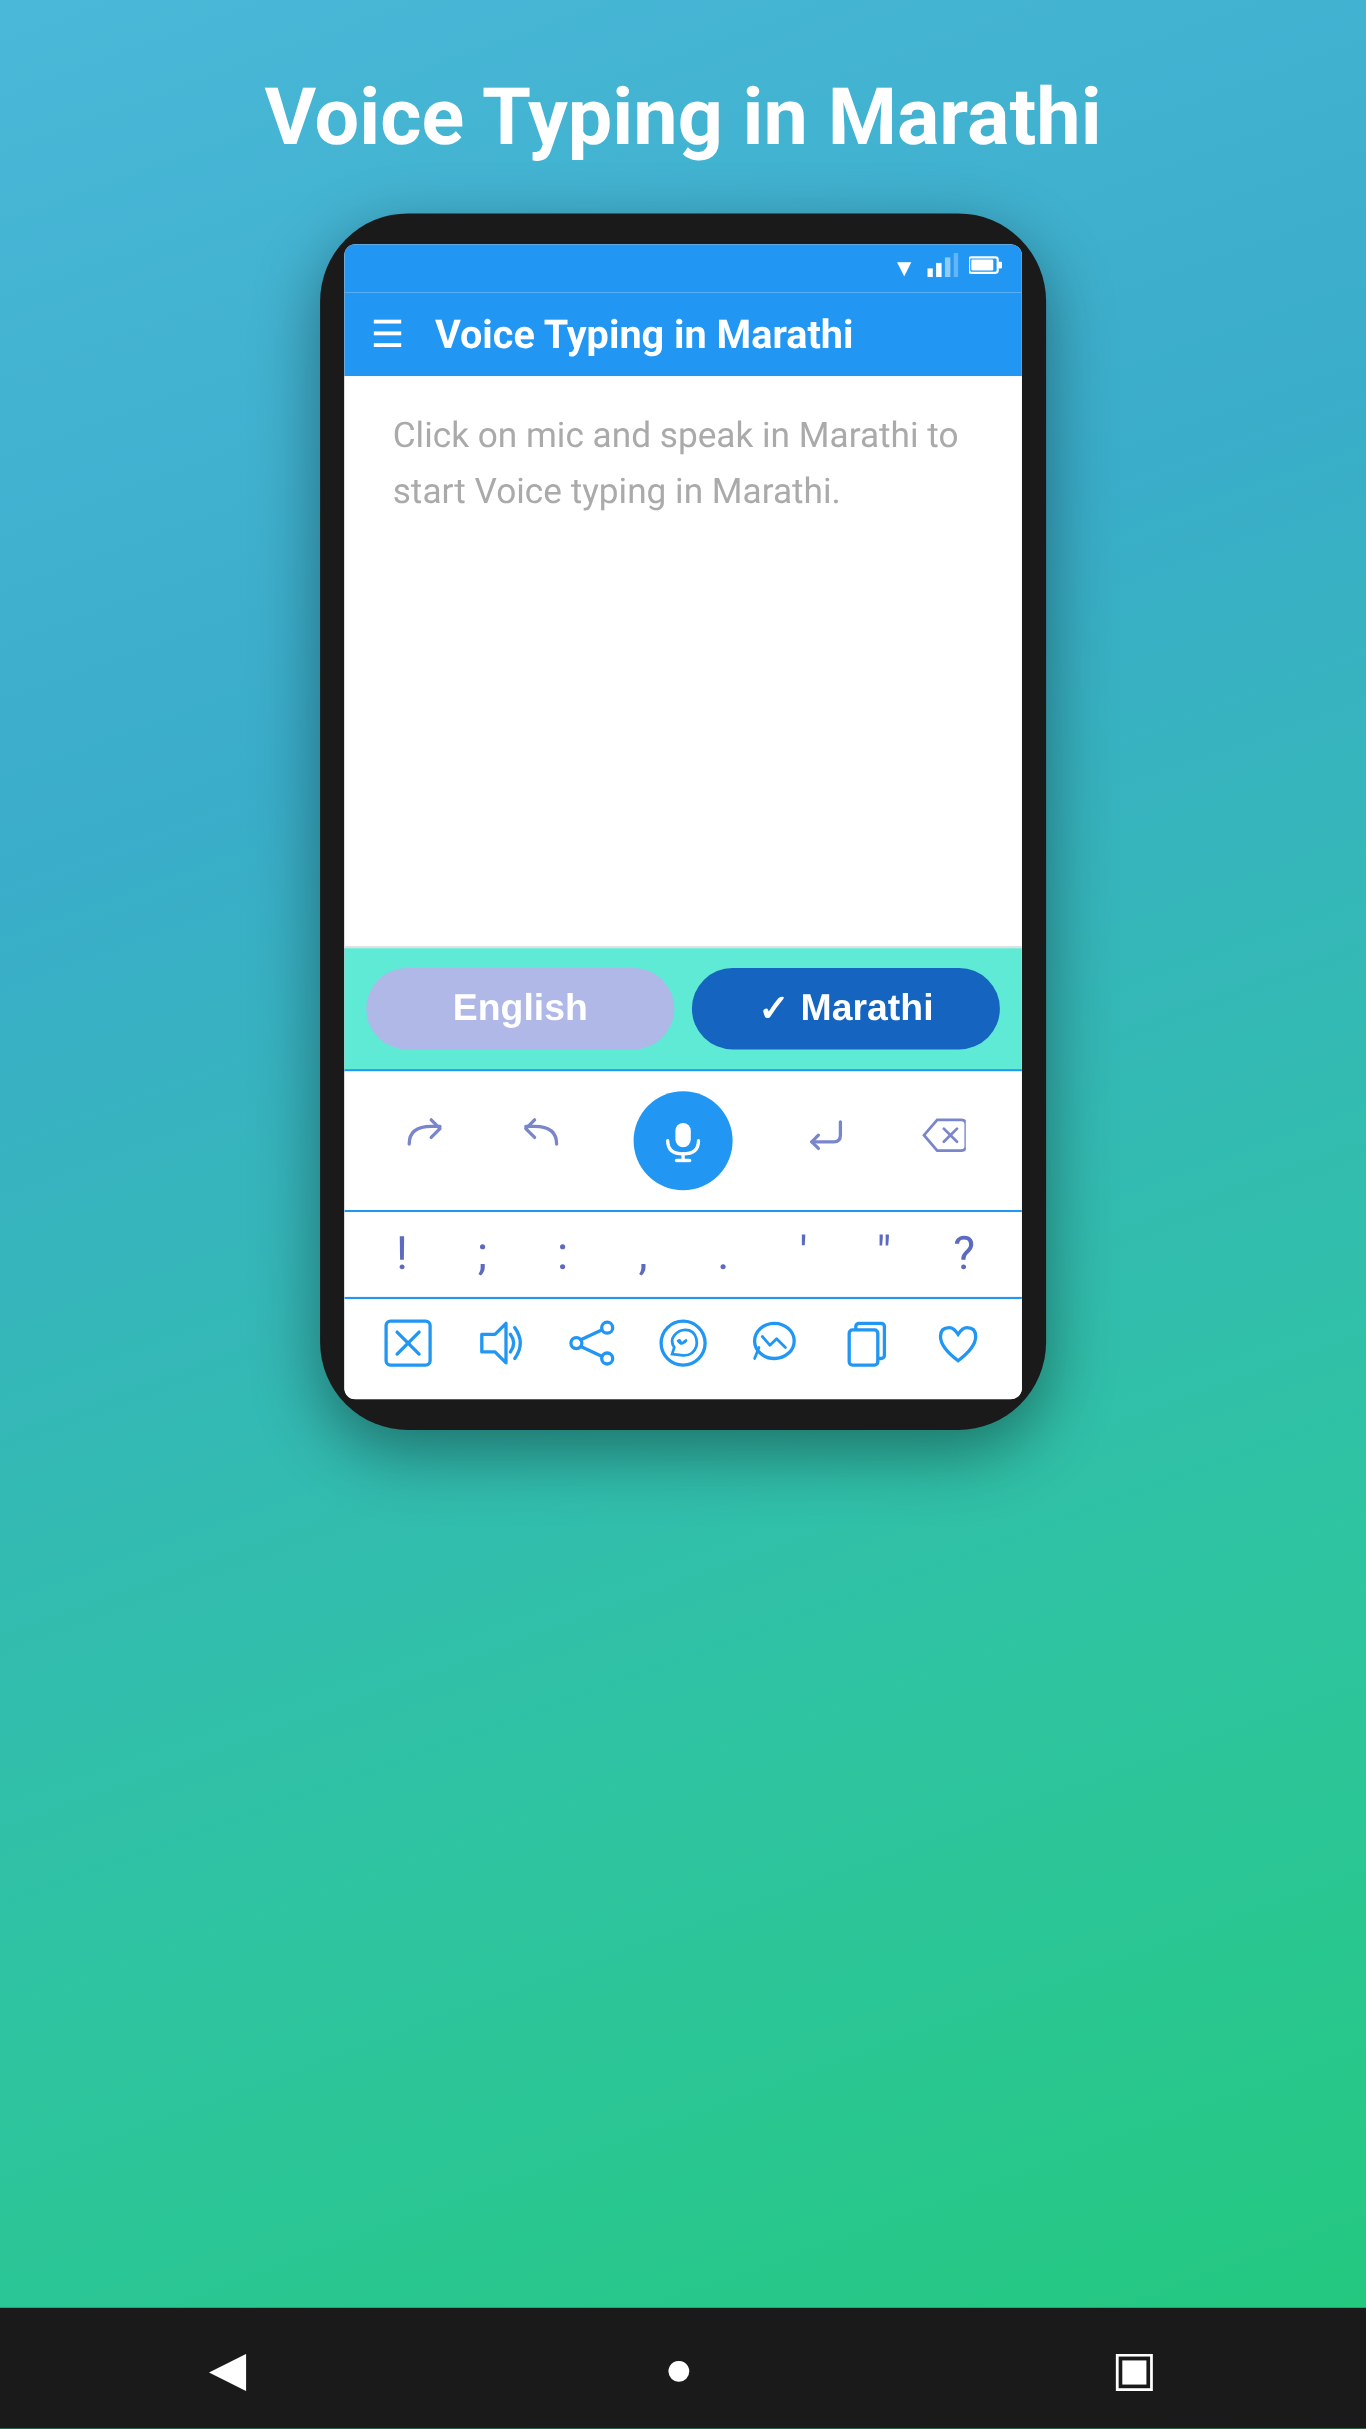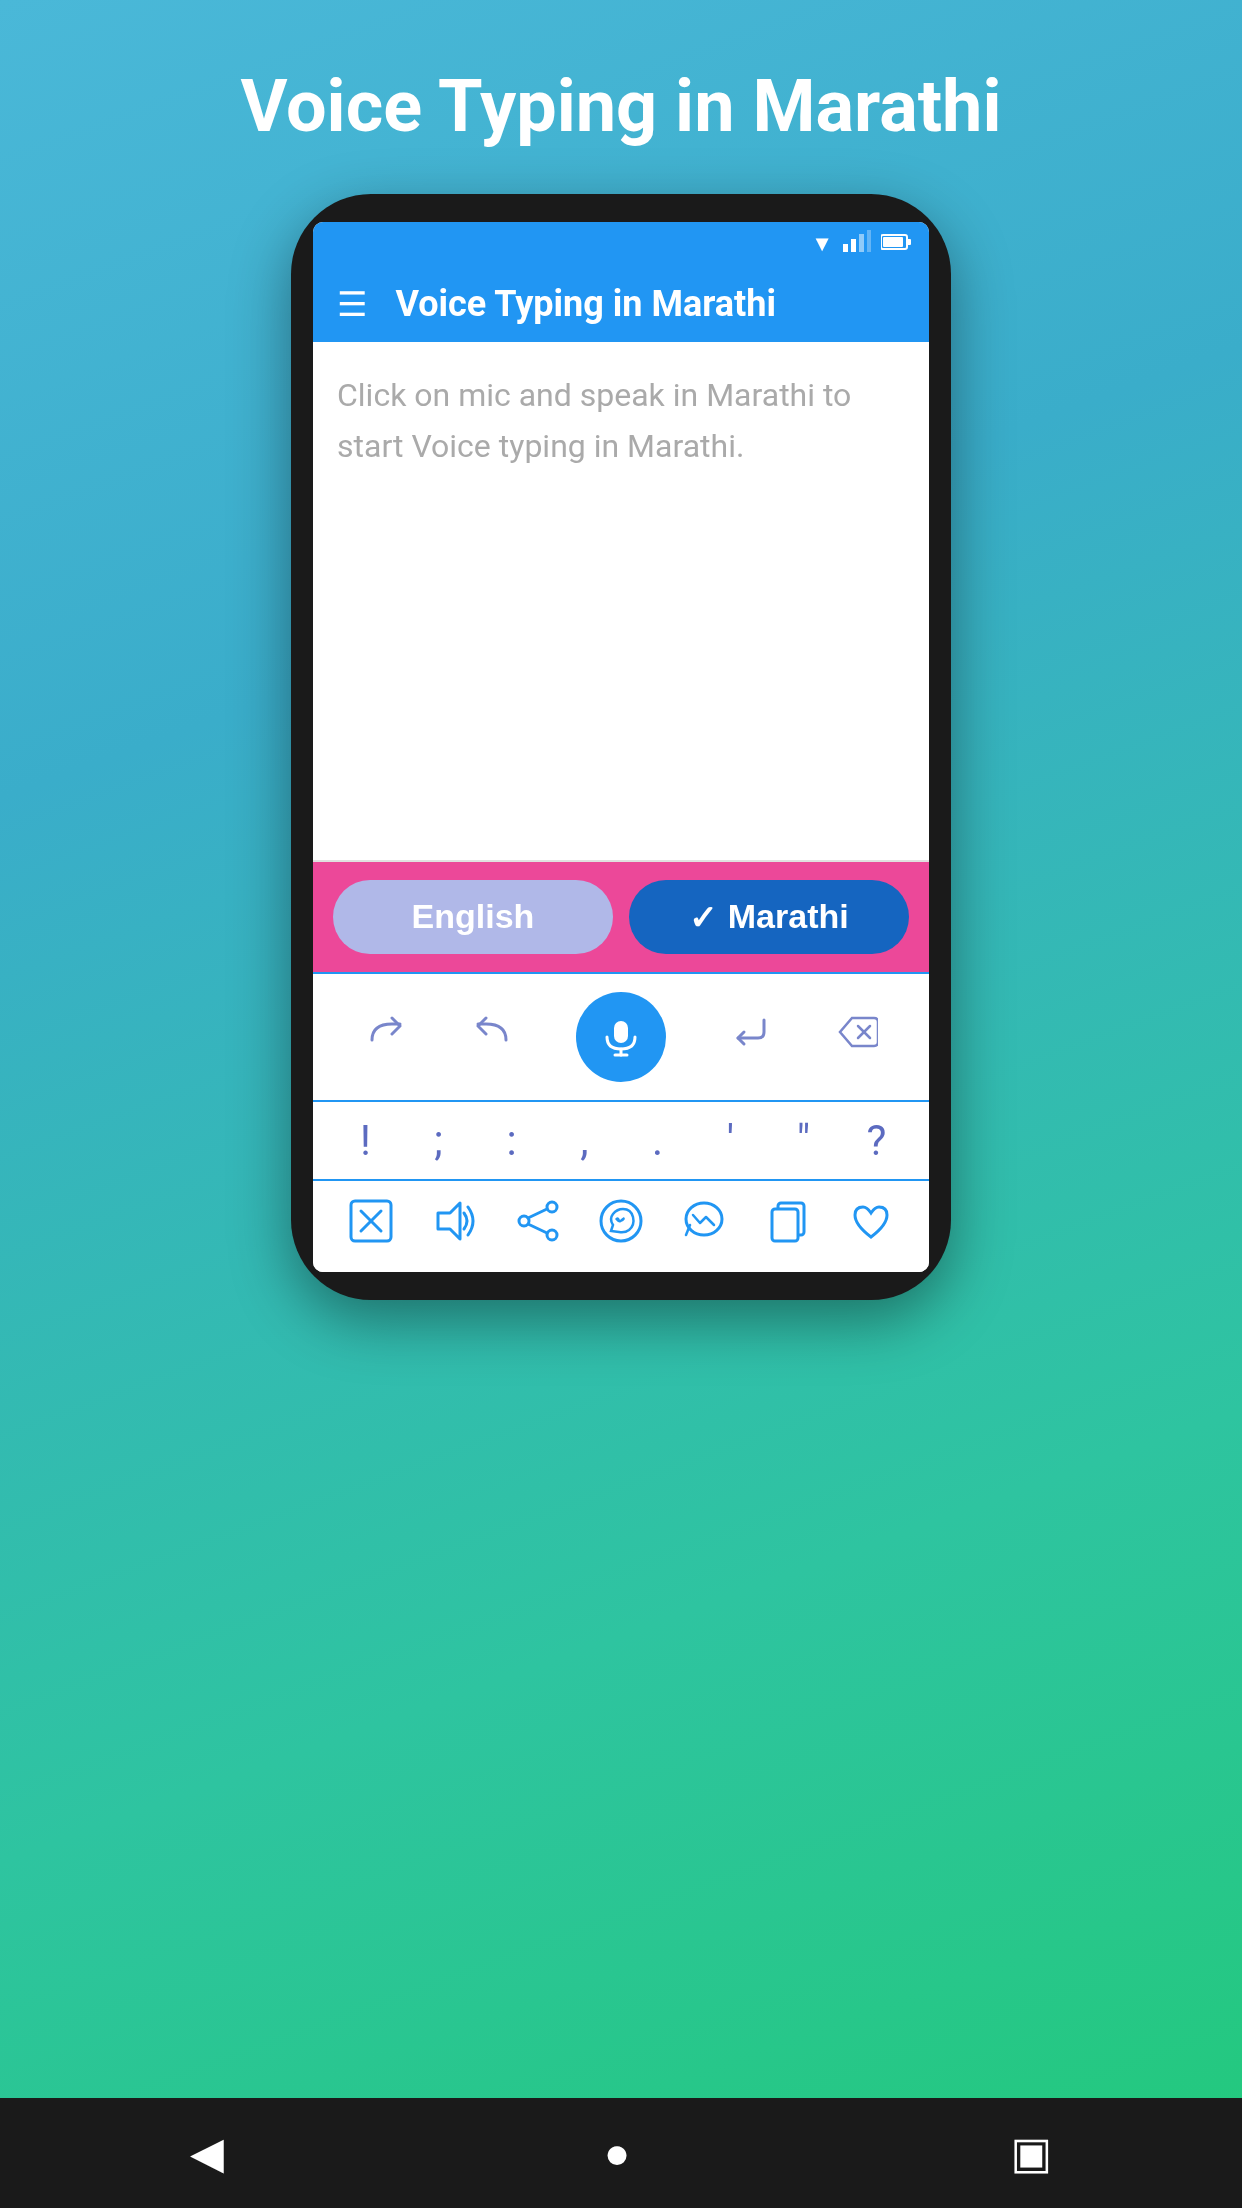--- a/index.html
+++ b/index.html
@@ -84,27 +84,28 @@
       background: white;
       min-height: 520px;
       padding: 28px 24px 24px;
       border-bottom: 2px solid #e0e0e0;
     }
 
     .placeholder-text {
       color: #aaa;
       font-size: 32px;
       line-height: 1.6;
+      margin-left: 20px;
     }
 
     .language-bar {
       display: flex;
       padding: 18px 20px;
       gap: 16px;
-      background: #ec4899;
+      background: #5eead4;
       border-bottom: 2px solid #2196F3;
       align-items: flex-end;
     }
 
     .lang-btn {
       flex: 1;
       height: 74px;
       border-radius: 40px;
       border: none;
       font-size: 34px;

